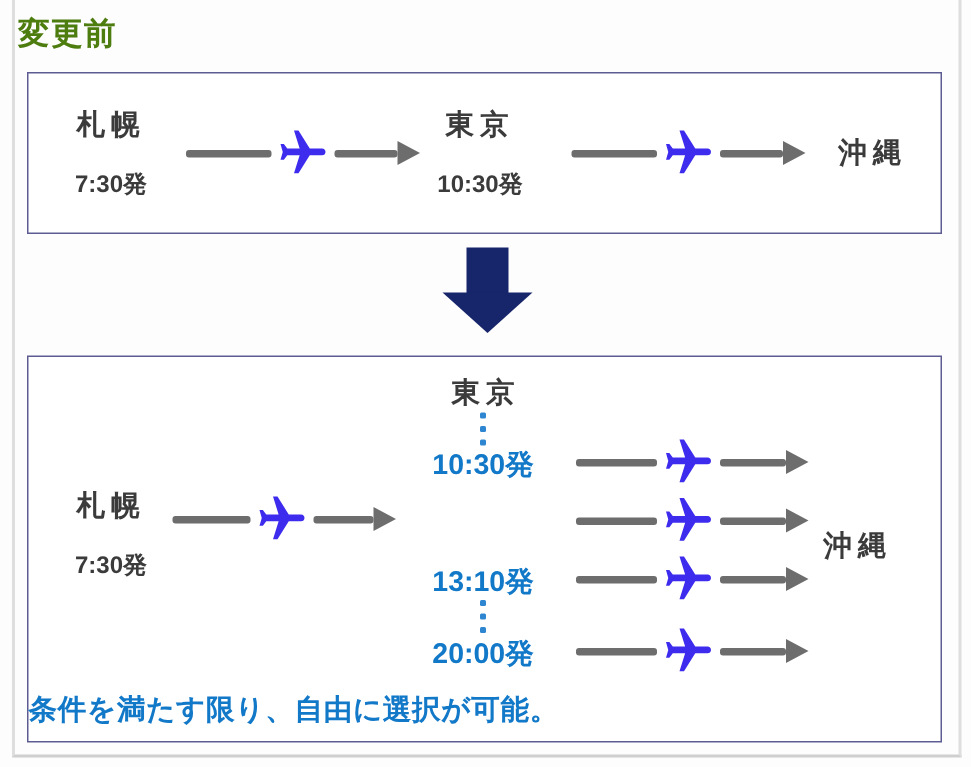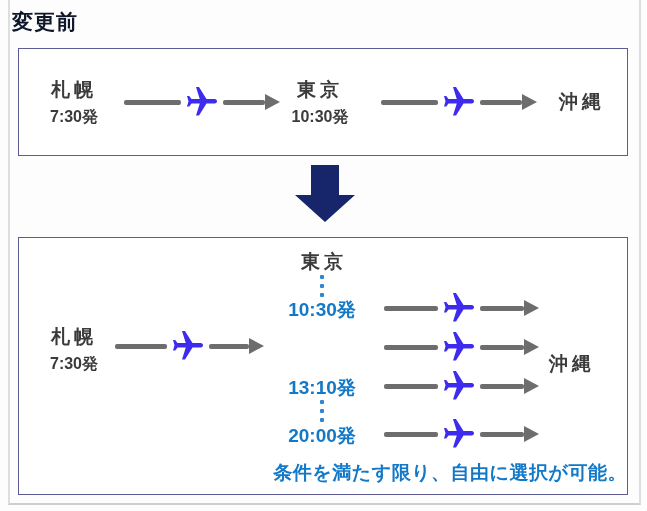--- a/index.html
+++ b/index.html
@@ -8,33 +8,33 @@
     font-family:"Liberation Sans","DejaVu Sans",sans-serif;
     position:relative;overflow:hidden;
   }
   .canvas{position:absolute;inset:0;}
   .page-frame{
     position:absolute;left:8px;top:-2px;width:629px;height:505px;
     border-left:2px solid #dedede;border-right:2px solid #dedede;
     border-bottom:2px solid #cfcfcf;pointer-events:none;
   }
   .heading{
-    position:absolute;font-size:21px;font-weight:700;color:#0f172a;
+    position:absolute;font-size:21px;font-weight:700;color:#4d7c0f;
     letter-spacing:1px;white-space:nowrap;text-align:right;
   }
   .diagram-box{
     position:absolute;left:18px;width:608px;background:#ffffff;
     border:1px solid #5c5c93;
   }
   .box1{top:48px;height:106px;}
   .box2{top:237px;height:256px;}
   .station{position:absolute;text-align:center;}
   .v-center{top:50%;transform:translateY(-50%);}
   .station-name{font-size:19px;font-weight:700;color:#3b3b3b;letter-spacing:4px;white-space:nowrap;}
-  .station-time{font-size:16px;font-weight:700;color:#3b3b3b;white-space:nowrap;margin-top:4px;}
+  .station-time{font-size:16px;font-weight:700;color:#3b3b3b;white-space:nowrap;margin-top:17px;}
   .flight-arrow{position:absolute;display:flex;align-items:center;}
   .aline{height:5px;background:#6d6d6d;border-radius:2px;display:inline-block;}
   .ahead{
     width:0;height:0;display:inline-block;
     border-left:15px solid #6d6d6d;
     border-top:8px solid transparent;
     border-bottom:8px solid transparent;
   }
   .plane{display:inline-block;margin:0 3px;line-height:0;}
   .plane svg{width:36px;height:36px;fill:#3e2cee;transform:rotate(90deg);display:block;}
@@ -50,21 +50,21 @@
     letter-spacing:4px;text-align:center;white-space:nowrap;
   }
   .dots{position:absolute;display:flex;flex-direction:column;gap:5px;}
   .dot{width:4px;height:4px;background:#2e86d0;border-radius:1px;}
   .time-option{
     position:absolute;left:259px;width:88px;text-align:center;
     font-size:19px;font-weight:700;color:#1278c8;white-space:nowrap;
   }
   .row-arrow{left:365px;transform:translateY(-50%);}
   .note{
-    position:absolute;left:0;width:100%;top:222px;text-align:right;
+    position:absolute;left:0;width:100%;top:222px;text-align:left;
     font-size:19px;font-weight:700;color:#1278c8;letter-spacing:0.5px;white-space:nowrap;
   }
 </style>
 </head>
 <body>
 
 <div class="canvas">
   <div class="page-frame"></div>
 
   <div class="heading" style="left:12px;top:8px;">変更前</div>

